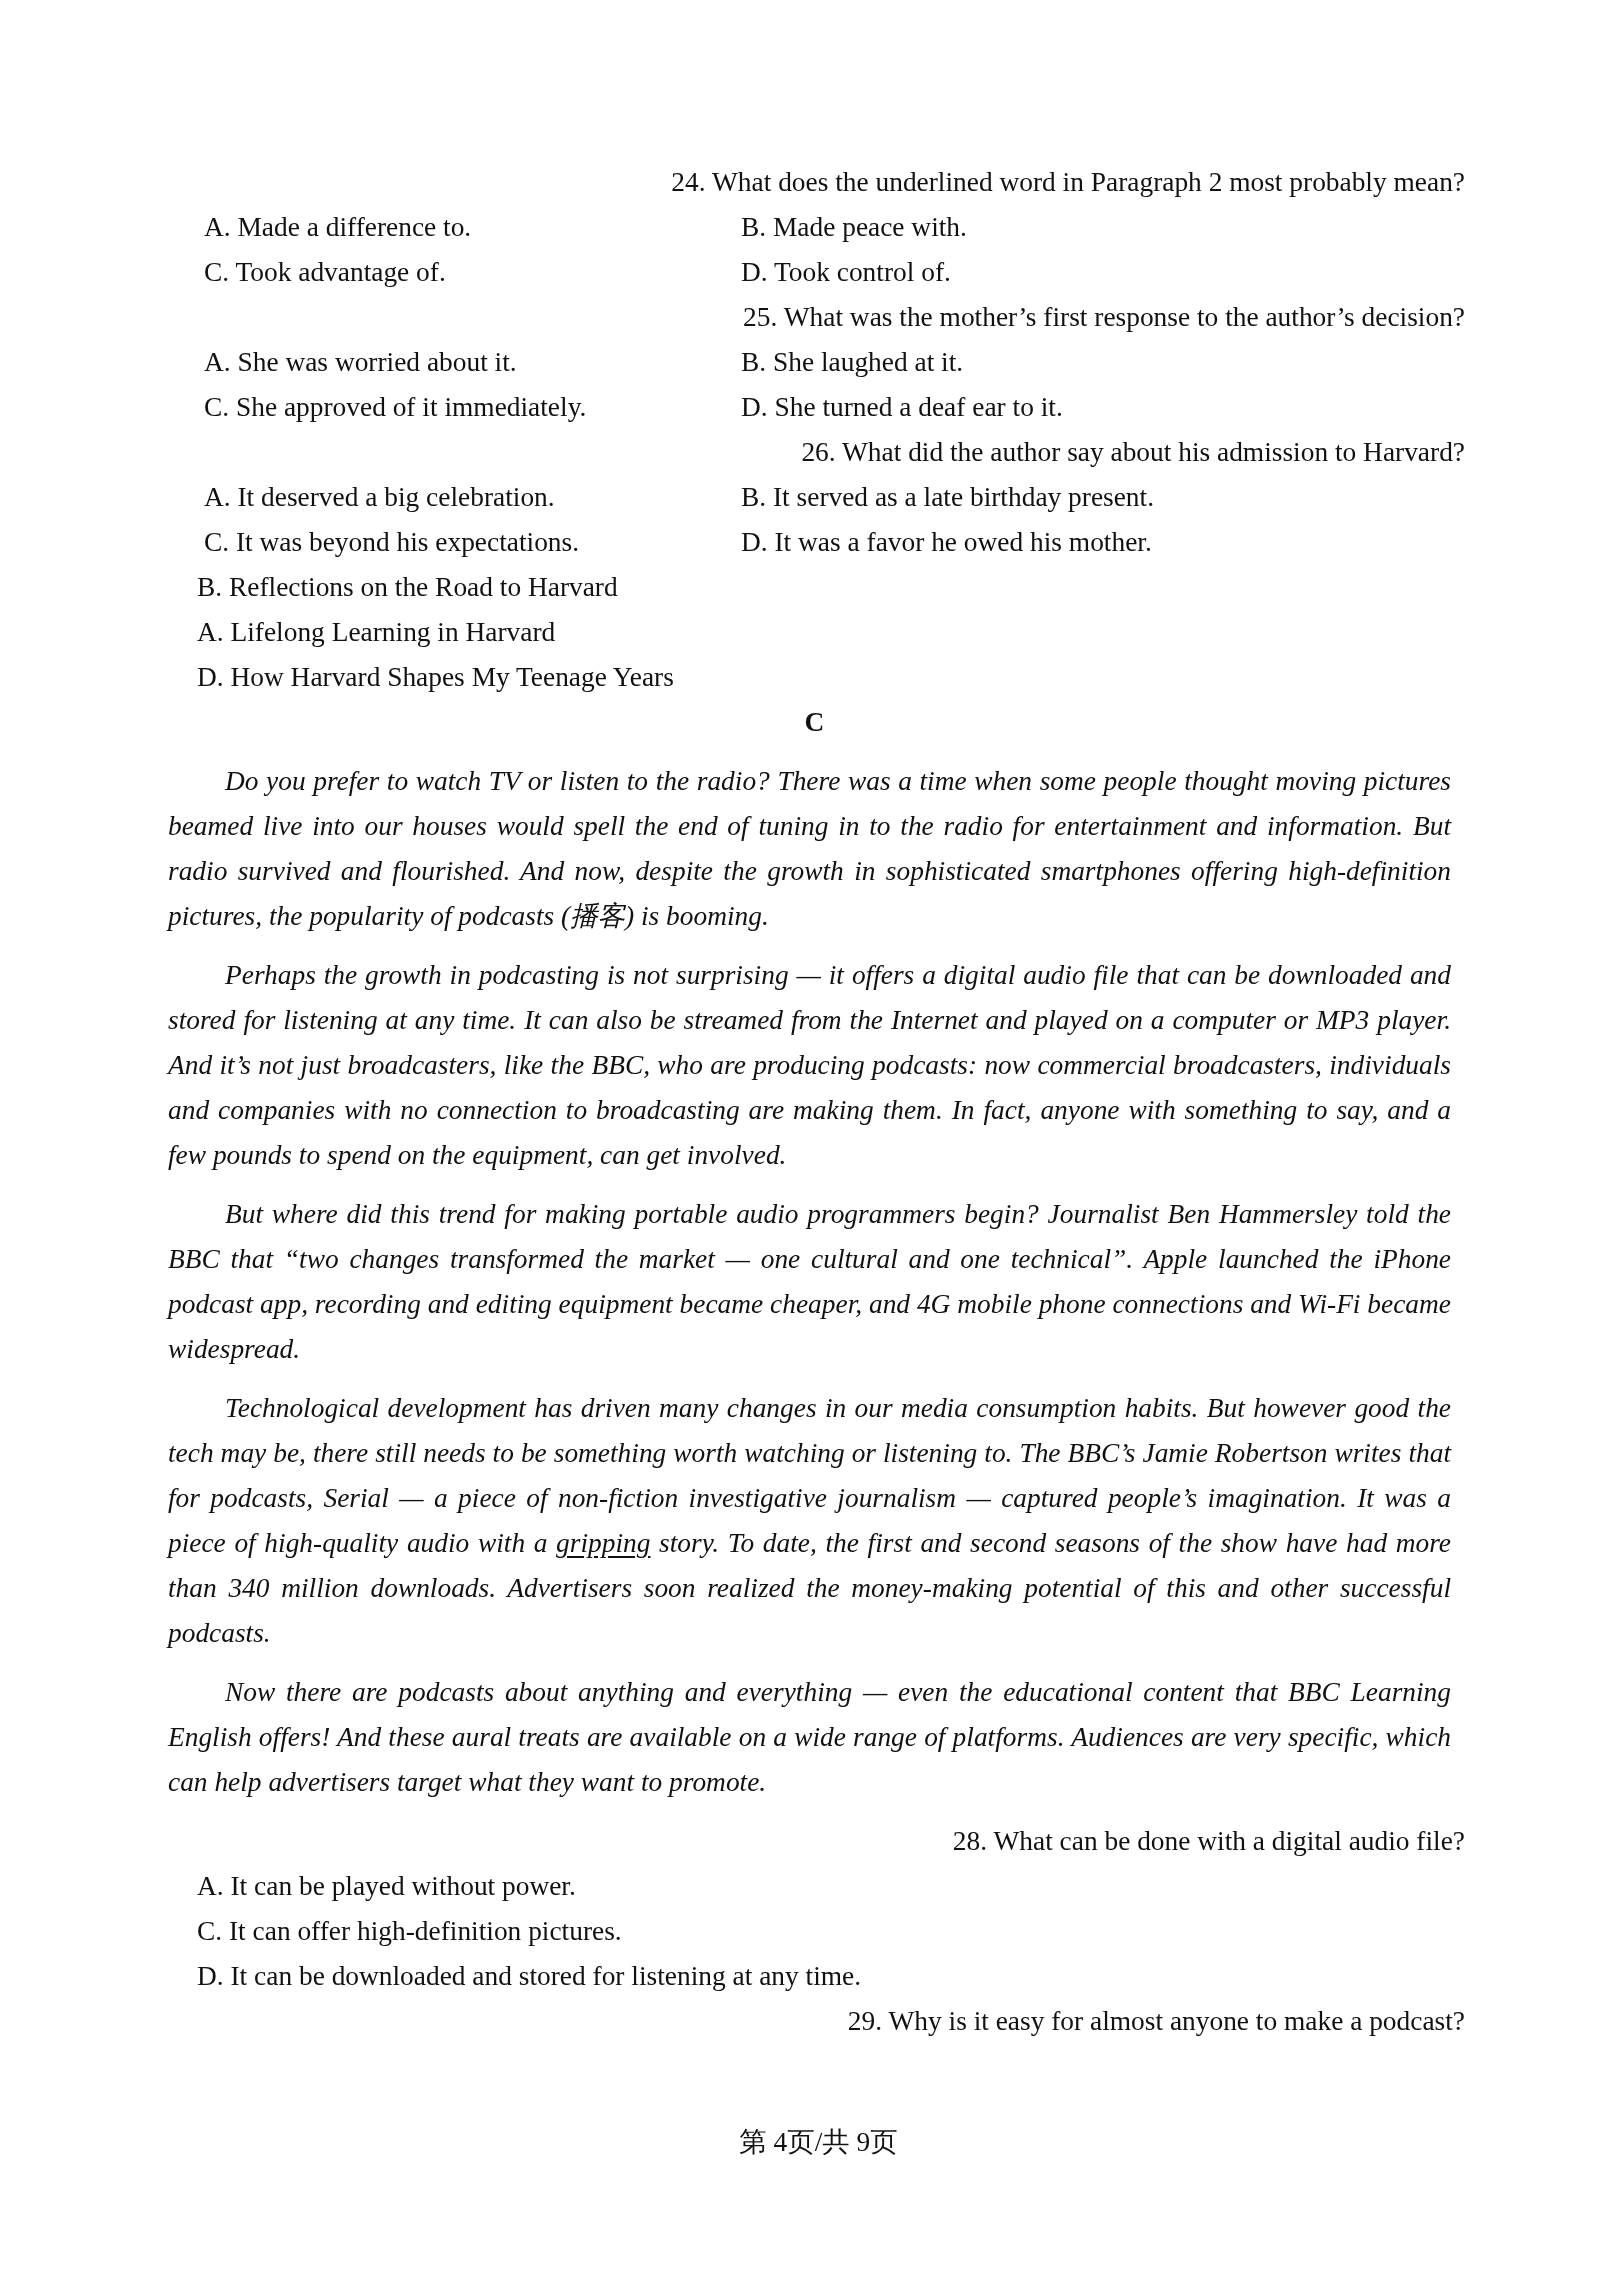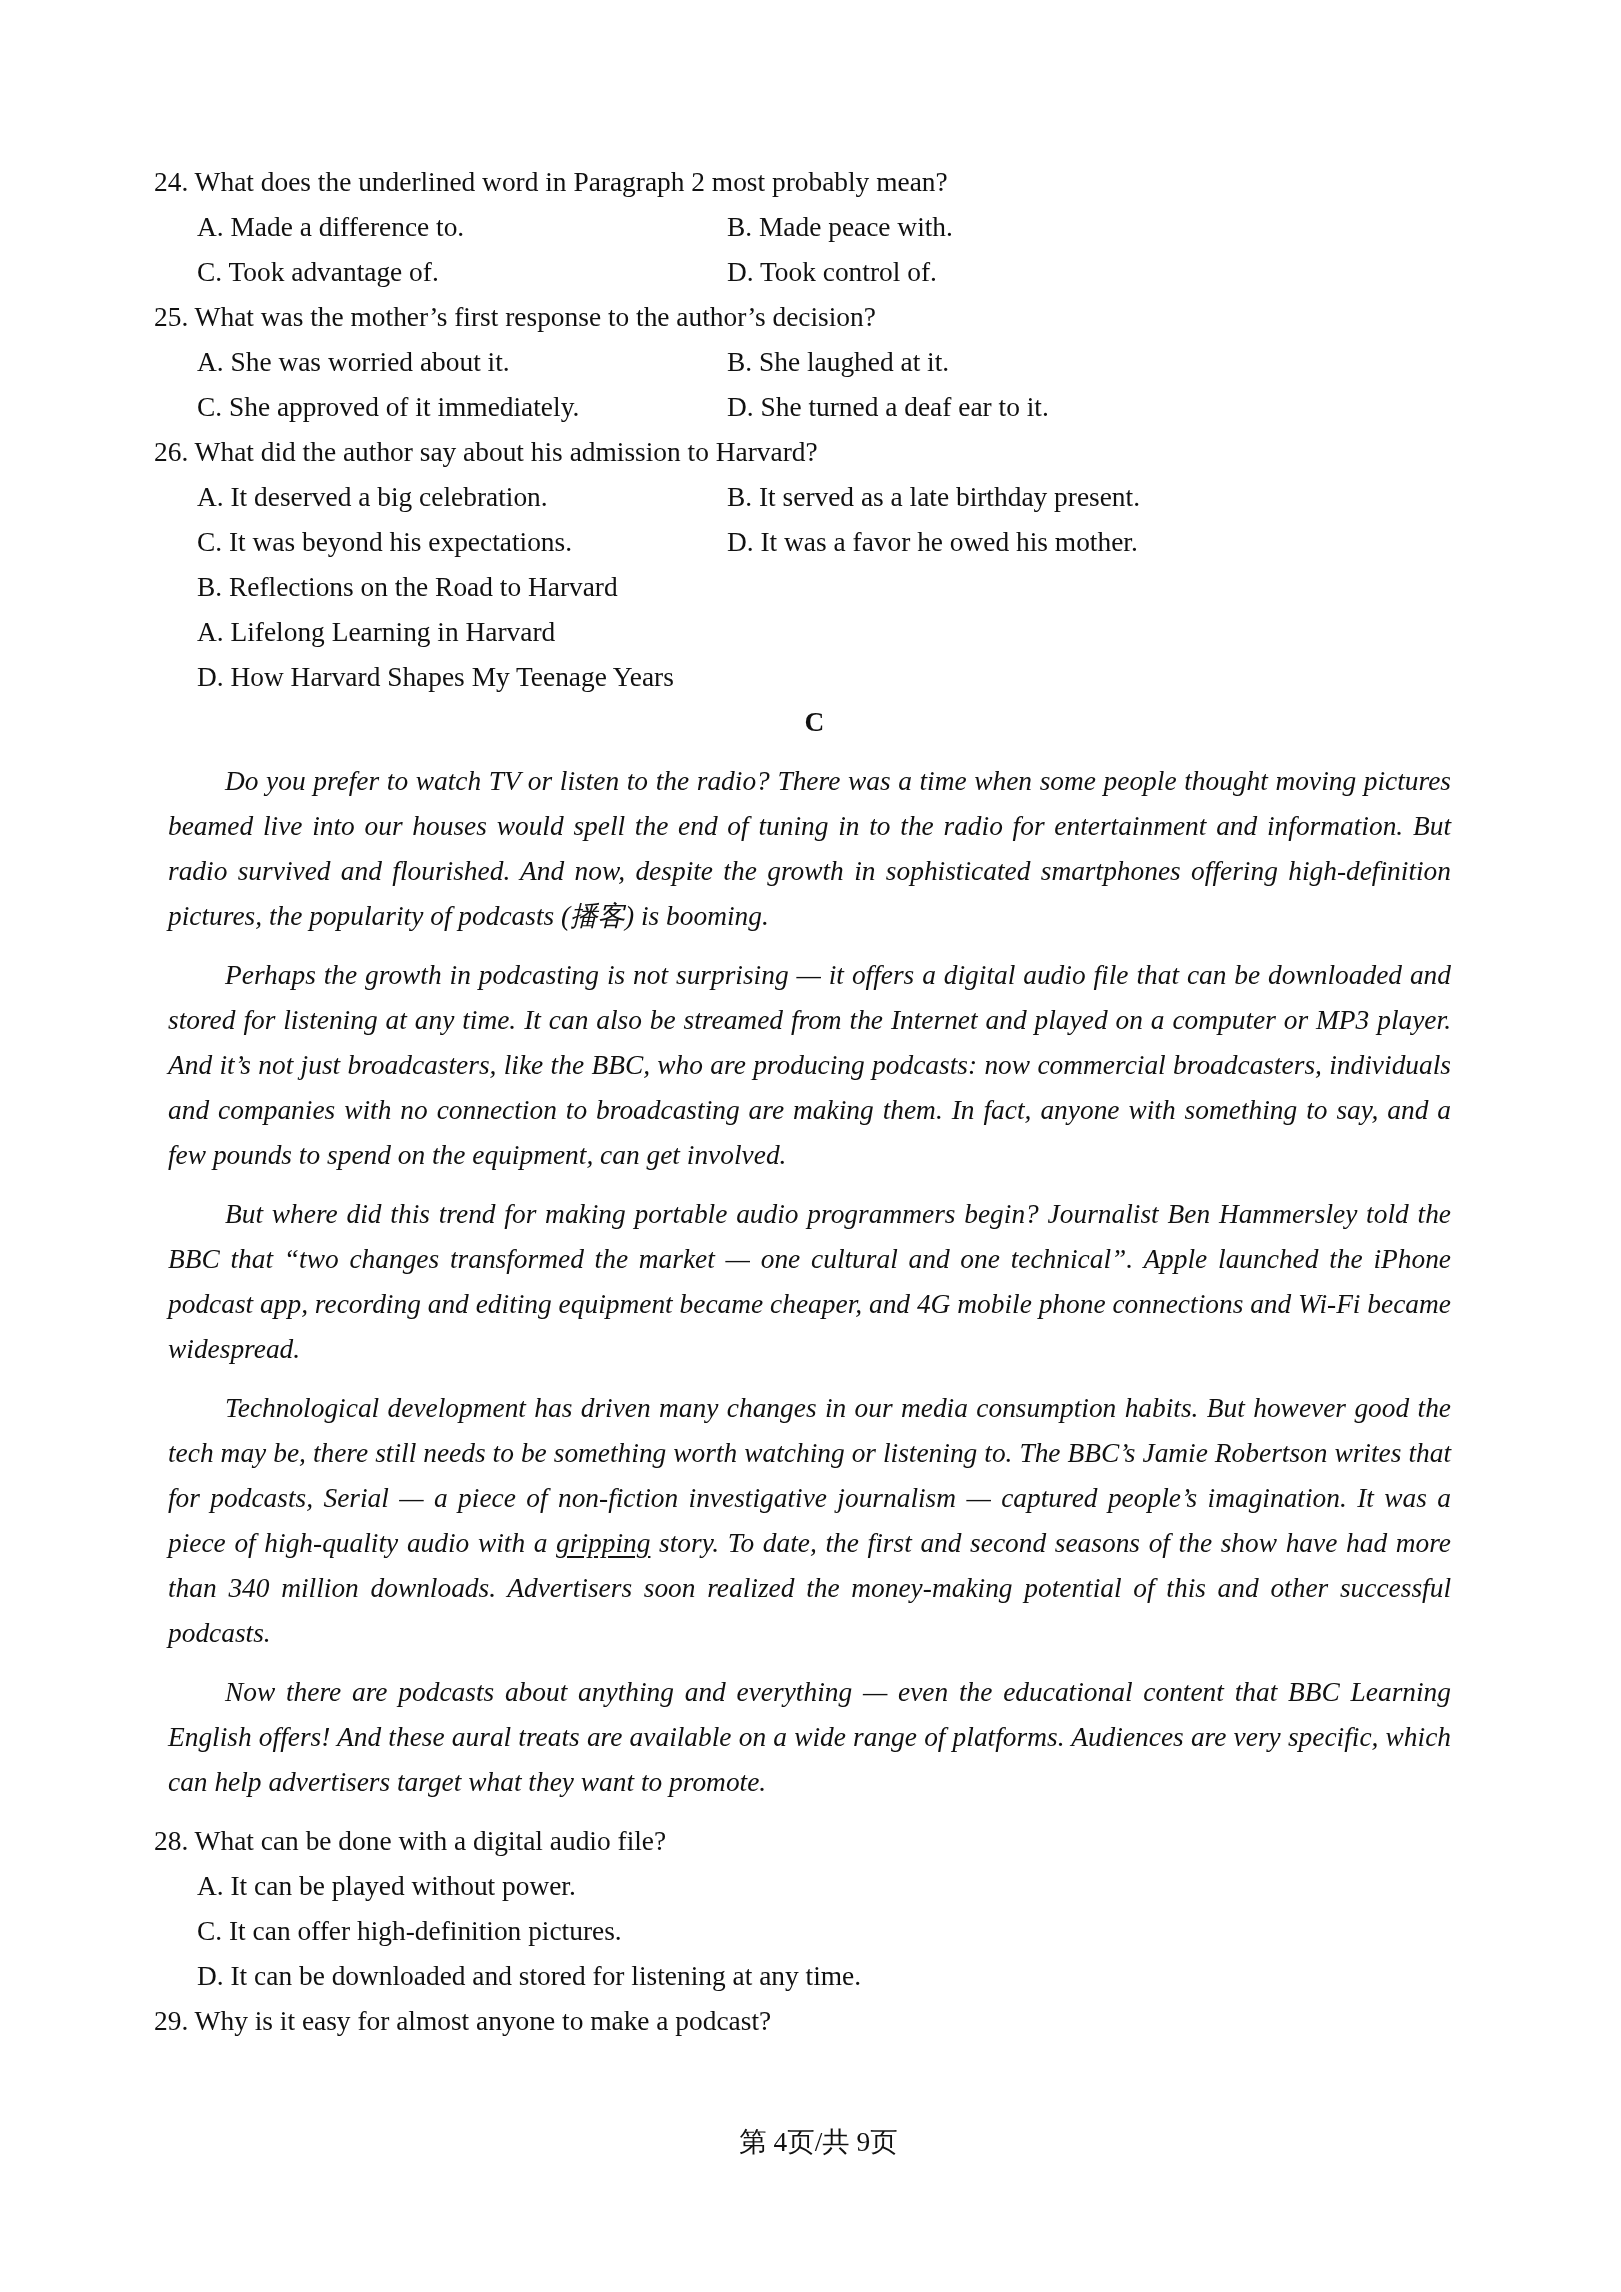--- a/index.html
+++ b/index.html
@@ -12,23 +12,23 @@
     color: #111111;
   }
   .page-content {
     position: absolute;
     left: 154px;
     top: 160px;
     width: 1311px;
     font-size: 27.4px;
     line-height: 45px;
   }
-  .q-stem { white-space: nowrap; }
+  .q-stem { white-space: nowrap; text-align: right; }
   .opt-row { display: flex; padding-left: 43px; }
-  .opt-row .opt { white-space: nowrap; }
+  .opt-row .opt { white-space: nowrap; margin-left: 7px; }
   .opt-row .opt.col-a { width: 530px; }
   .opt-single { padding-left: 43px; white-space: nowrap; }
   .section-heading {
     text-align: center;
     font-weight: bold;
     padding-left: 9.8px;
   }
   .para {
     text-align: justify;
     text-indent: 57px;

